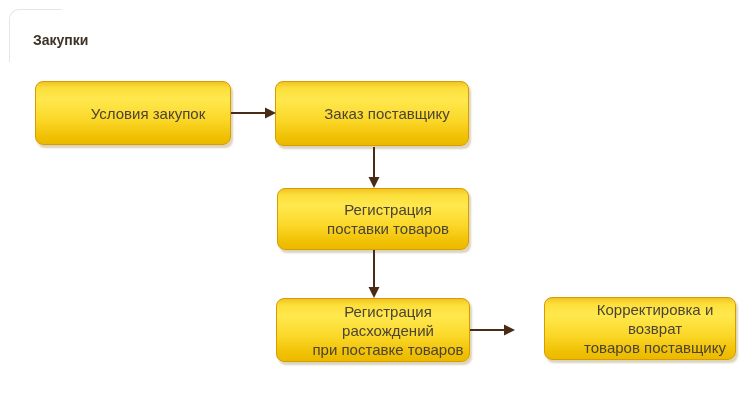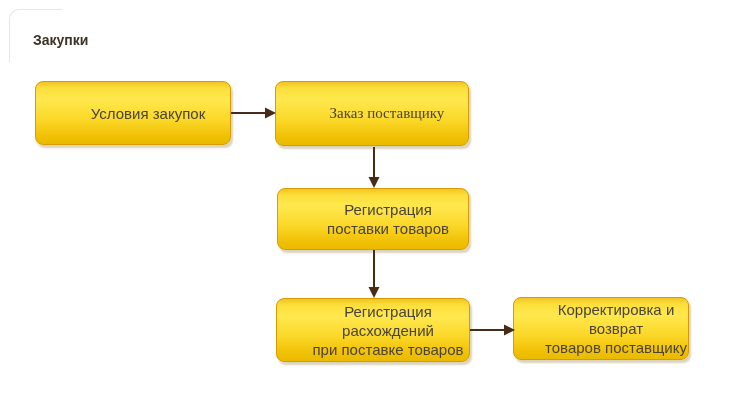--- a/index.html
+++ b/index.html
@@ -40,24 +40,24 @@
       #fbd829 60%, #f0c004 88%, #eaba00 100%);
     box-shadow: 2px 3px 2px rgba(190,175,135,0.55);
     color: #4b4335;
     font-size: 15px;
     line-height: 19px;
     cursor: pointer;
     padding-left: 30px;
   }
   .node span { white-space: pre-line; }
   .node-1 { left: 35px;  top: 81px;  width: 196px; height: 64px; }
-  .node-2 { left: 275px; top: 81px;  width: 194px; height: 65px; font-family: Liberation Serif, serif; }
+  .node-2 { left: 275px; top: 81px;  width: 194px; height: 65px; }
   .node-3 { left: 277px; top: 188px; width: 192px; height: 62px; }
   .node-4 { left: 276px; top: 298px; width: 194px; height: 64px; }
-  .node-5 { left: 513px; top: 297px; width: 176px; height: 63px; }
+  .node-5 { left: 544px; top: 297px; width: 192px; height: 63px; }
   svg.arrows {
     position: absolute;
     left: 0; top: 0;
     width: 750px; height: 402px;
     pointer-events: none;
   }
   svg.arrows line    { stroke: #4a2b15; stroke-width: 2; }
   svg.arrows polygon { fill: #4a2b15; }
 </style>
 </head>

